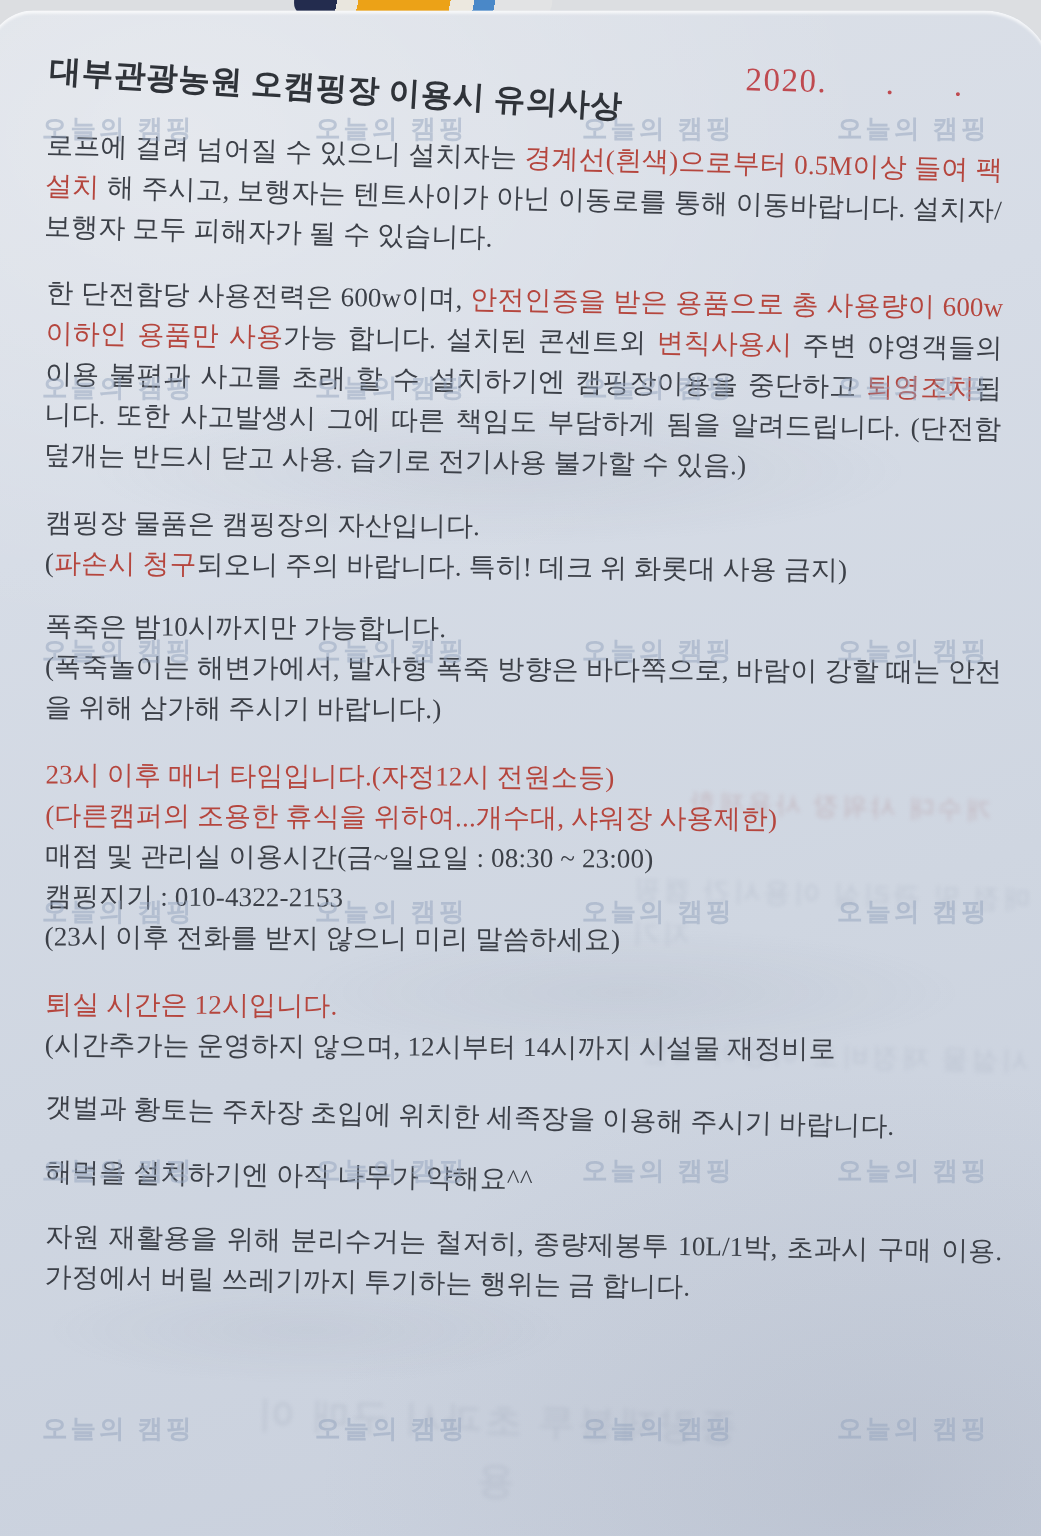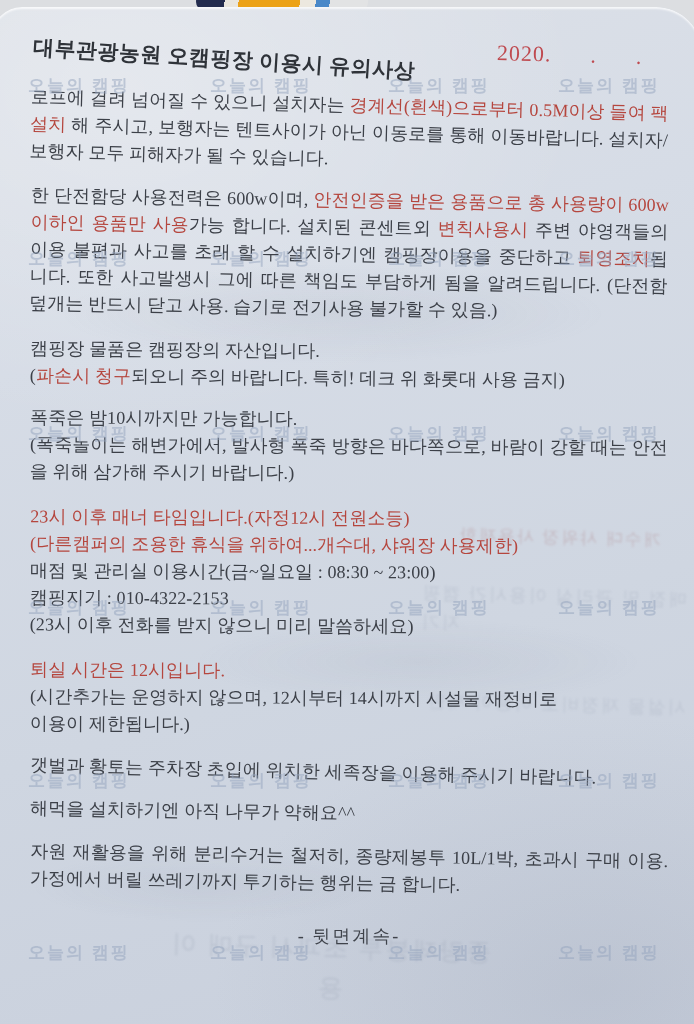--- a/index.html
+++ b/index.html
@@ -129,30 +129,28 @@
       <span class="red">23시 이후 매너 타임입니다.(자정12시 전원소등)</span><br>
       <span class="red">(다른캠퍼의 조용한 휴식을 위하여...개수대, 샤워장 사용제한)</span><br>
       <span>매점 및 관리실 이용시간(금~일요일 : 08:30 ~ 23:00)</span><br>
       <span>캠핑지기 : 010-4322-2153</span><br>
       <span>(23시 이후 전화를 받지 않으니 미리 말씀하세요)</span>
     </p>
 
     <p class="tilt4 p6">
       <span class="red">퇴실 시간은 12시입니다.</span><br>
       <span>(시간추가는 운영하지 않으며, 12시부터 14시까지 시설물 재정비로</span><br>
-      <span>이용이 제한됩니다.)</span>
     </p>
 
     <p class="tilt5"><span>갯벌과 황토는 주차장 초입에 위치한 세족장을 이용해 주시기 바랍니다.</span></p>
 
     <p class="tilt2 p8"><span>해먹을 설치하기엔 아직 나무가 약해요^^</span></p>
 
     <p class="tilt2 p9"><span>자원 재활용을 위해 분리수거는 철저히, 종량제봉투 10L/1박, 초과시 구매 이용. 가정에서 버릴 쓰레기까지 투기하는 행위는 금 합니다.</span></p>
 
-    <div class="footer-line">- 뒷면계속-</div>
   </div>
 
   <div id="watermark-layer">
       <span class="wm" style="left: 28px; top: 74px;">오늘의 캠핑</span>
       <span class="wm" style="left: 210px; top: 74px;">오늘의 캠핑</span>
       <span class="wm" style="left: 388px; top: 74px;">오늘의 캠핑</span>
       <span class="wm" style="left: 558px; top: 74px;">오늘의 캠핑</span>
       <span class="wm" style="left: 28px; top: 247px;">오늘의 캠핑</span>
       <span class="wm" style="left: 210px; top: 247px;">오늘의 캠핑</span>
       <span class="wm" style="left: 388px; top: 247px;">오늘의 캠핑</span>

